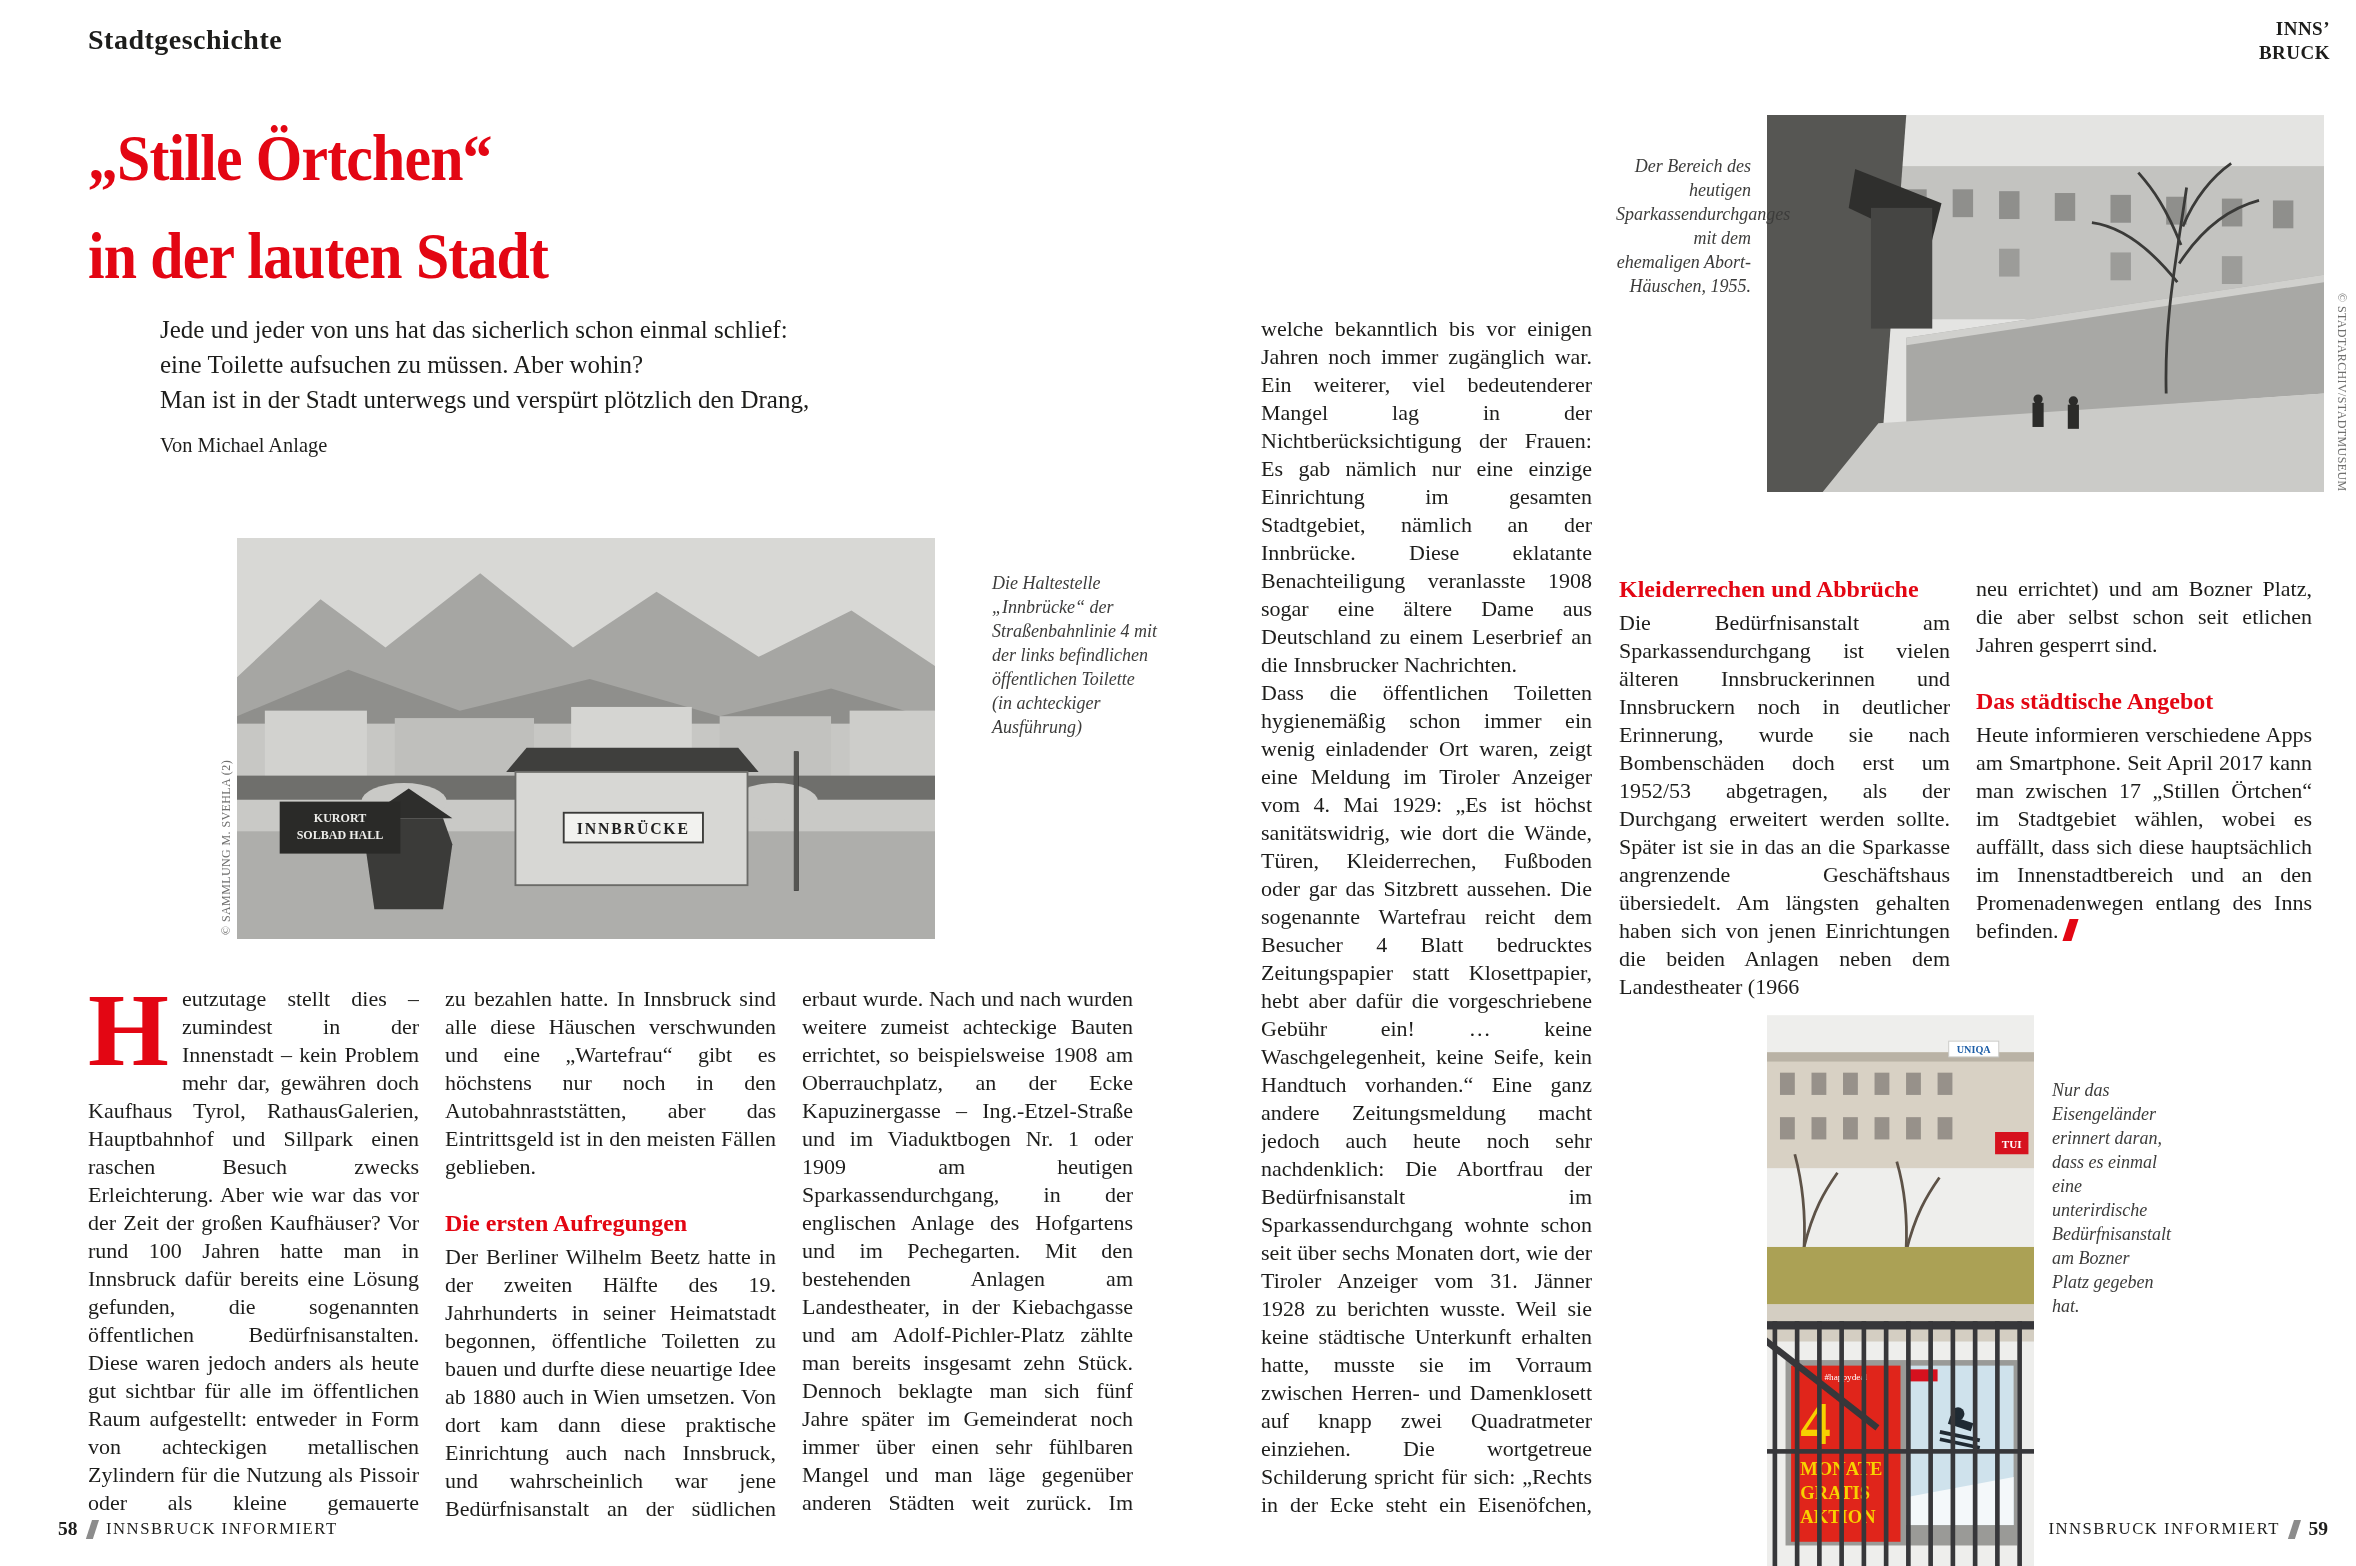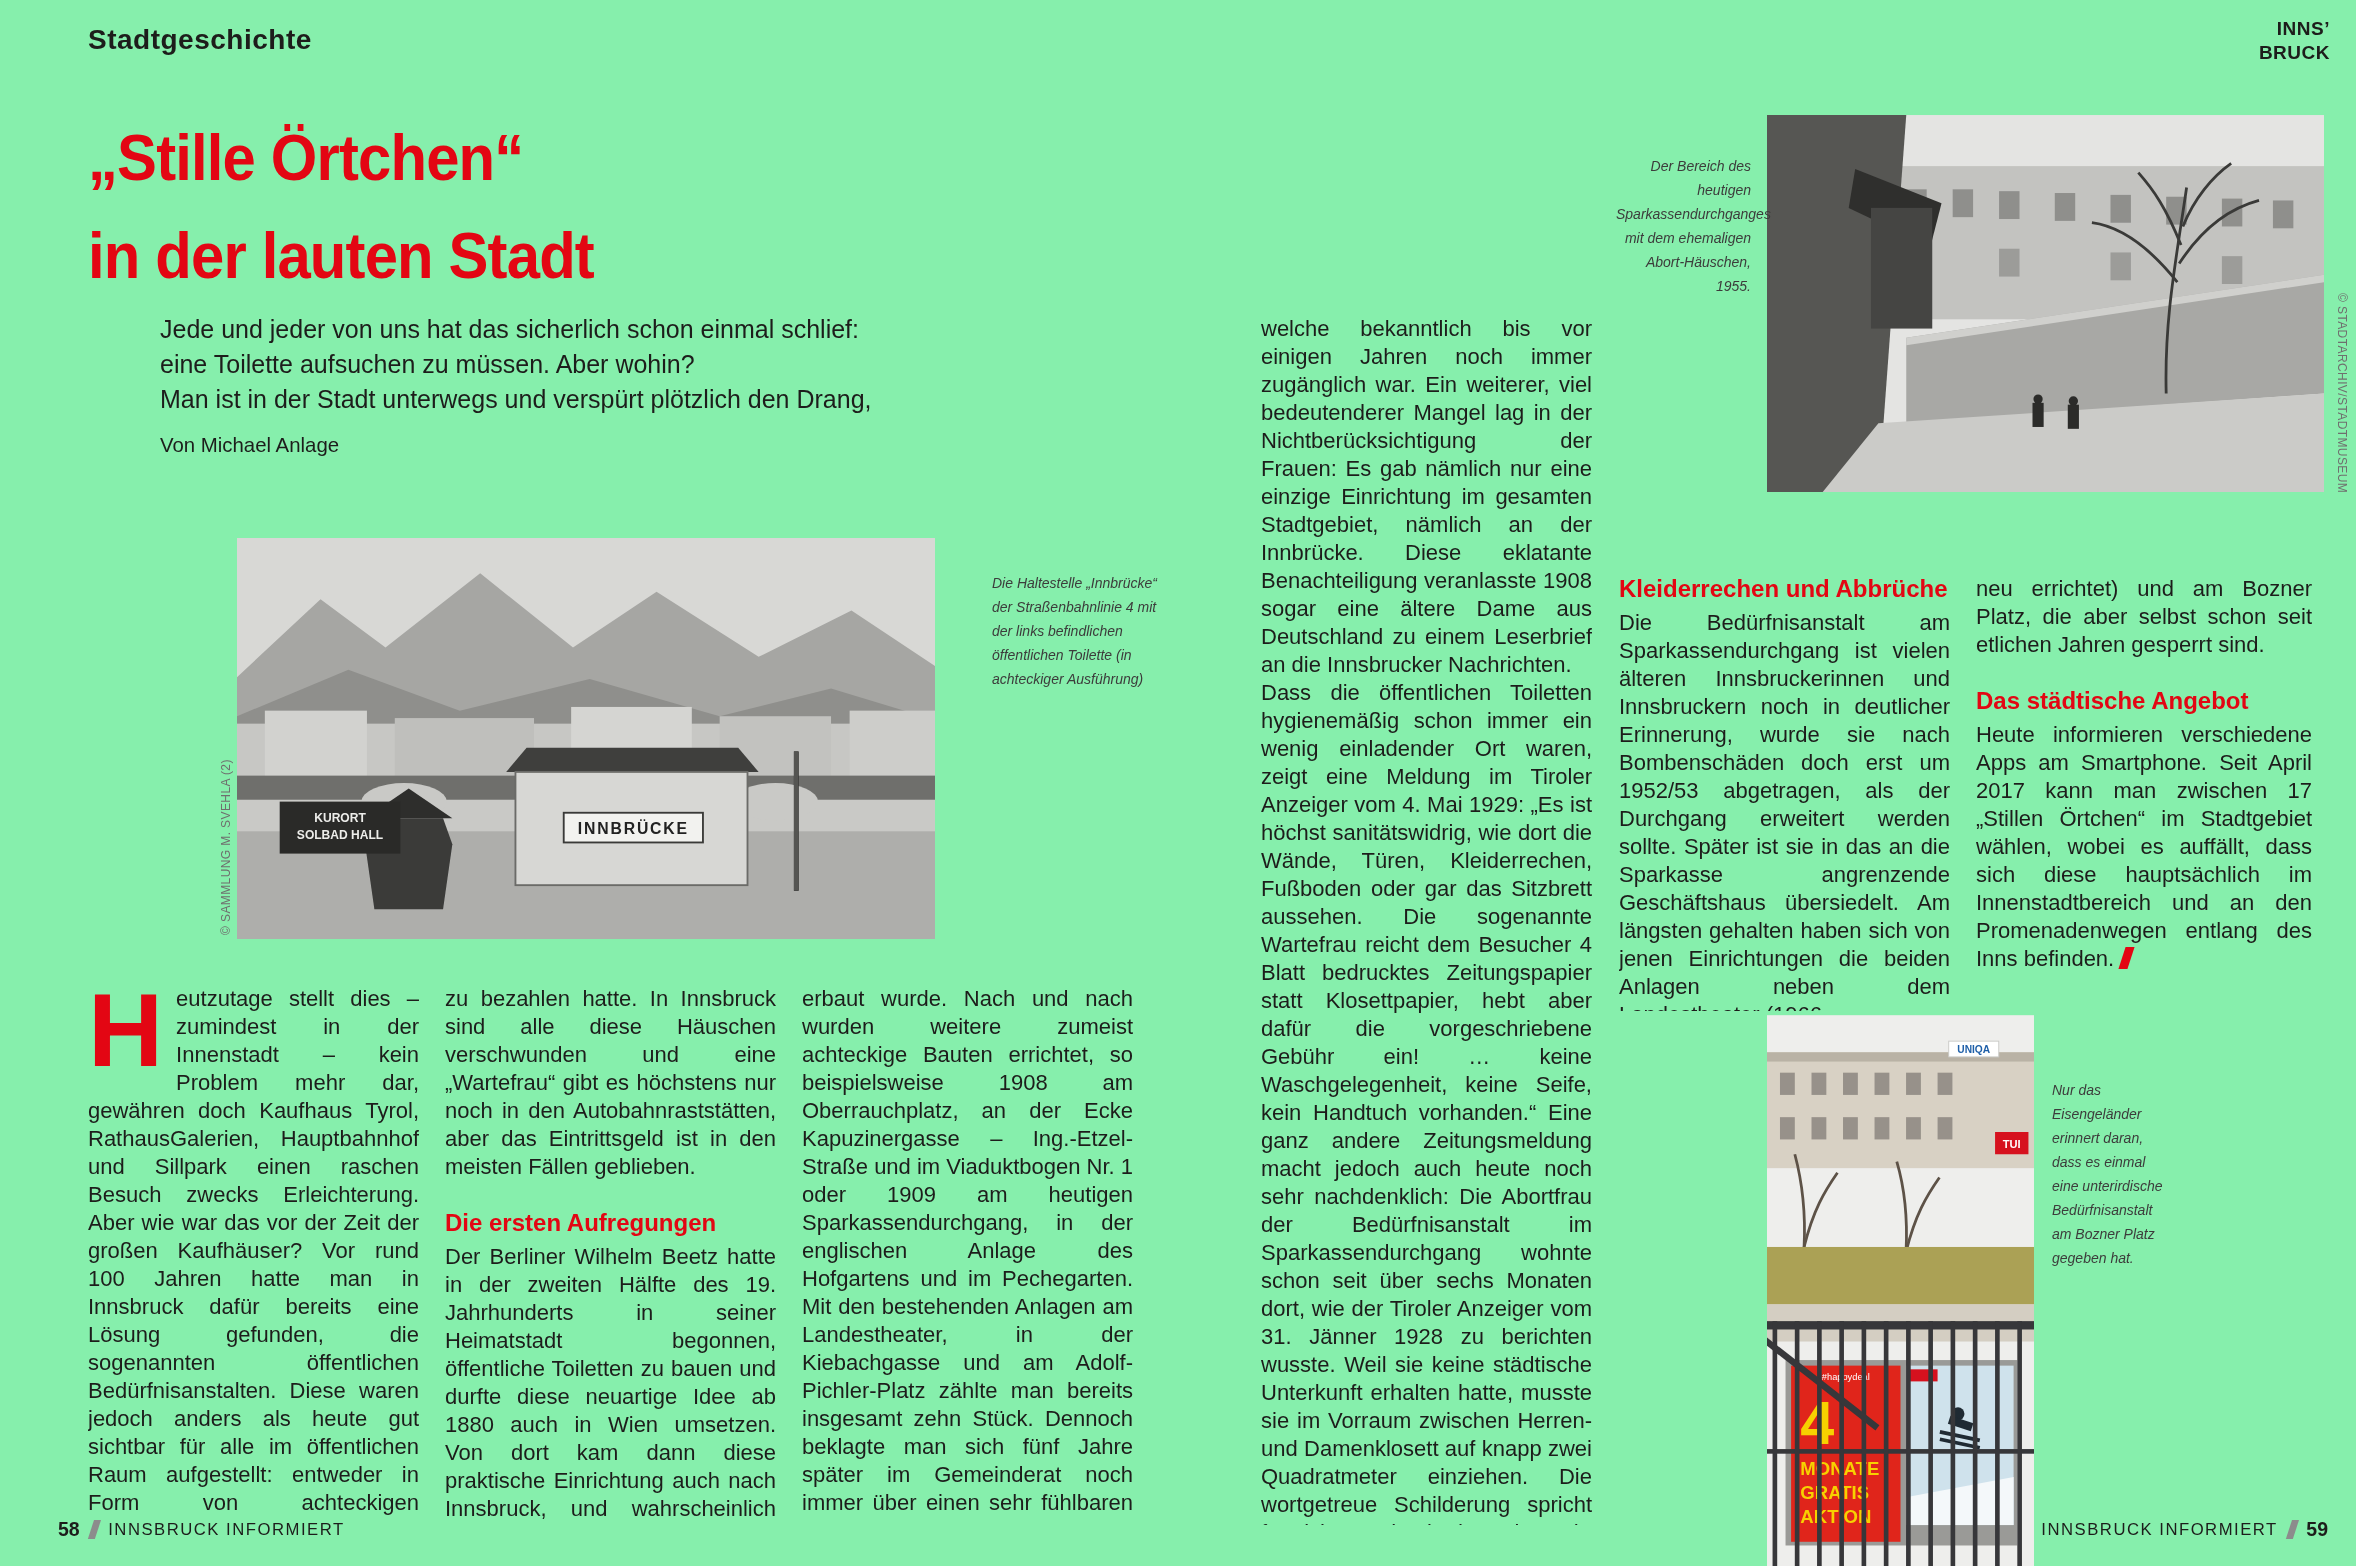--- a/index.html
+++ b/index.html
@@ -1,17 +1,17 @@
 <!DOCTYPE html>
 <html lang="de" style="font-size:15px"><head>
 <meta charset="utf-8">
 <style>
   html,body{margin:0;padding:0;background:#8a8a8a;}
-  .spread{position:relative;width:2356px;height:1567px;background:#86efac;overflow:hidden;
-          font-family:Liberation Sans, sans-serif;color:#1d1d1b;}
+  .spread{position:relative;width:2356px;height:1567px;background:#ffffff;overflow:hidden;
+          font-family:Liberation Serif, serif;color:#1d1d1b;}
   .abs{position:absolute;}
   
   .section-label{left:88px;top:24px;font-size:28px;font-weight:700;letter-spacing:0.5px;}
   .logo{right:26px;top:16.7px;text-align:right;font-weight:700;font-size:19px;line-height:24px;letter-spacing:0.5px;}
   
   .title{left:88px;top:109px;color:#e30613;font-weight:700;font-size:65px;line-height:98px;
          letter-spacing:-0.9px;transform:scaleX(.92);transform-origin:left top;white-space:nowrap;}
   .intro{left:160px;top:312px;font-size:25px;line-height:35px;color:#1d1d1b;white-space:nowrap;}
   .byline{left:160px;top:434px;font-size:20.4px;color:#1d1d1b;}
   
@@ -21,21 +21,21 @@
   .col .subhead.first{margin-top:0;}
   .dropcap{float:left;color:#e30613;font-weight:700;font-size:104px;line-height:82px;
            padding:3.7px 13px 0 0;}
   .c1{left:88px;top:985px;height:536px;}
   .c2{left:445px;top:985px;height:536px;}
   .c3{left:802px;top:985px;height:536px;}
   .c4{left:1261px;top:315px;height:1210px;}
   .c5{left:1619px;top:575px;height:436px;}
   .c6{left:1976px;top:575px;height:436px;width:336px;}
   
-  .caption{font-style:italic;font-size:14px;line-height:24px;color:#3c3c3b;}
+  .caption{font-style:italic;font-size:18px;line-height:24px;color:#3c3c3b;}
   .cap1{left:952px;top:571px;width:165px;margin-left:40px;}
   .cap2{left:1616px;top:154px;width:135px;text-align:right;}
   .cap3{left:2052px;top:1078px;width:115px;}
   .credit{font-size:12px;color:#6f6f6e;letter-spacing:0.4px;white-space:nowrap;}
   .credit1{left:219px;top:935px;transform:rotate(-90deg);transform-origin:left top;}
   .credit2{left:2349px;top:293px;transform:rotate(90deg);transform-origin:left top;}
   
   .photo{display:block;}
   .ph1{left:237px;top:538px;}
   .ph2{left:1767px;top:115px;}

